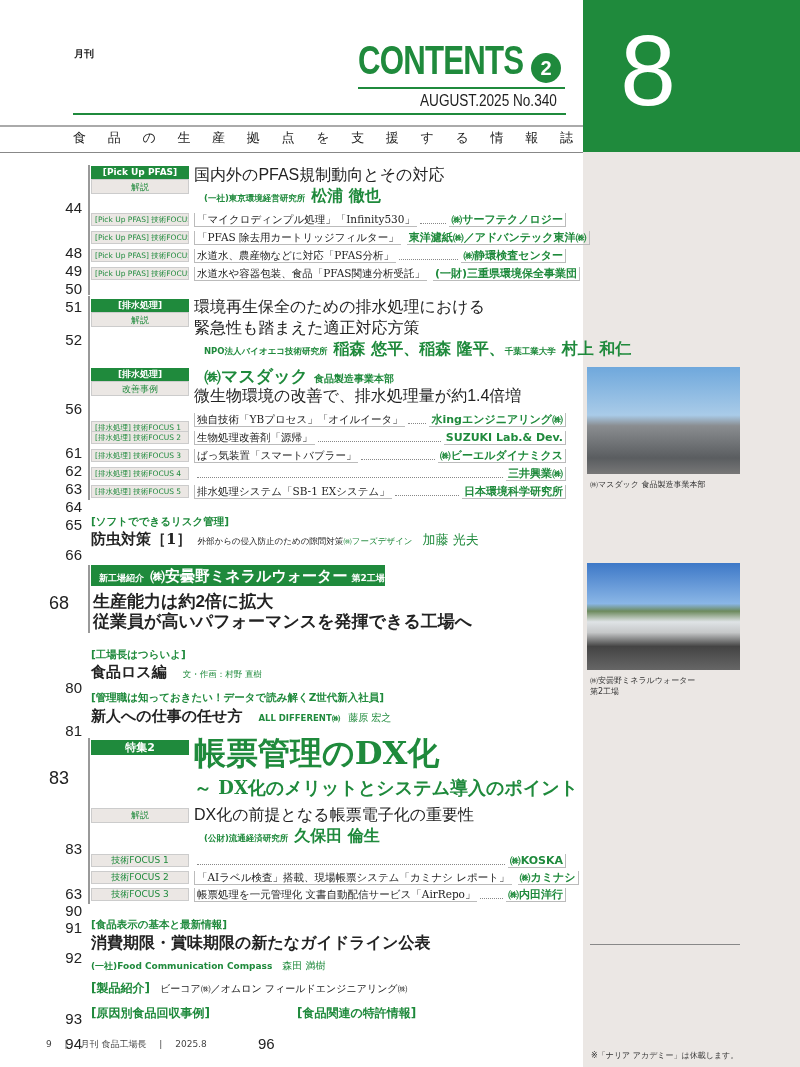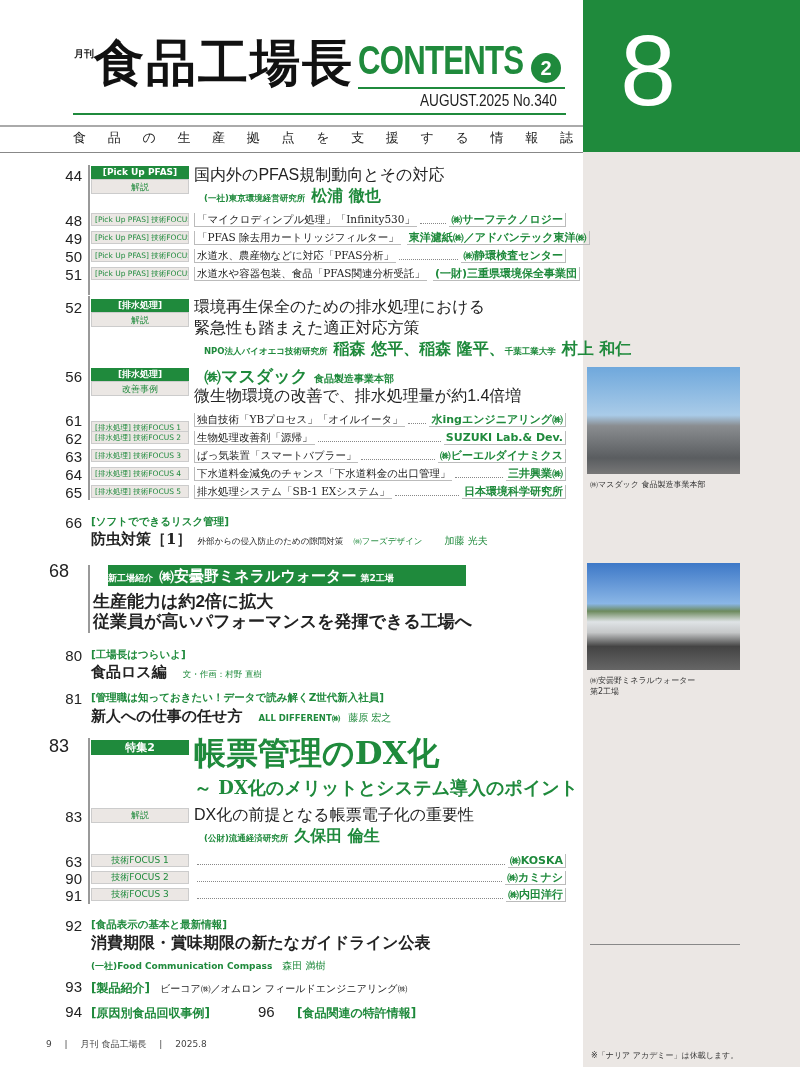--- a/index.html
+++ b/index.html
@@ -26,54 +26,53 @@
   .monthnum { position: absolute; left: 0; top: 20px; width: 130px; text-align: center; color: #fff; font-size: 100px; font-weight: 300; font-family: "Liberation Sans", sans-serif; line-height: 1; }
   .photo { position: absolute; left: 4px; width: 153px; }
   .photo1 { top: 367px; height: 107px; background: linear-gradient(180deg, #6fa8dc 0%, #a9cbe8 45%, #8a8d90 55%, #5a5d60 85%, #777 100%); }
   .photo2 { top: 563px; height: 107px; background: linear-gradient(180deg, #3d78c7 0%, #8ab6e6 38%, #6c8a5d 45%, #dfe3e6 55%, #c5c7c8 65%, #444 78%, #666 100%); }
   .caption { position: absolute; left: 7px; font-size: 8px; color: #333; line-height: 11px; }
   .sideline { position: absolute; left: 7px; top: 944px; width: 150px; height: 1px; background: #888; }
   .sidelist { position: absolute; left: 8px; top: 950px; font-size: 9px; line-height: 12.5px; color: #333; font-weight: bold; }
   .sidenote { position: absolute; left: 8px; top: 1010px; font-size: 8px; color: #333; margin-top: 40px; }
   
   .vline { position: absolute; left: 88px; width: 2px; background: #999; }
-  .pg { position: absolute; font-family: "Liberation Sans", sans-serif; font-size: 15px; color: #222; text-align: right; width: 28px; left: 54px; }
+  .pg { position: absolute; font-family: "Liberation Sans", sans-serif; font-size: 15px; color: #222; text-align: right; width: 28px; left: 54px; margin-top: 32px; }
   .pg-big { font-size: 18px; left: 40px; width: 38px; text-align: center; }
   .tag { position: absolute; left: 91px; width: 98px; }
   .tag .g { background: #1f8a3c; color: #fff; font-size: 9px; text-align: center; font-weight: bold; height: 13px; line-height: 13px; }
   .tag .l { background: #ebe7e4; color: #1f8a3c; font-size: 9px; text-align: center; height: 15px; line-height: 15px; border: 1px solid #ccc; }
   .ftag { position: absolute; left: 91px; width: 98px; height: 13px; background: #ebe7e4; border: 1px solid #ccc; color: #1f8a3c; font-size: 7.5px; line-height: 11px; padding-left: 3px; white-space: nowrap; overflow: hidden; }
   .ftag.c { text-align: center; font-size: 9px; padding-left: 0; }
   .title { position: absolute; left: 194px; font-family: Liberation Sans, sans-serif; font-size: 15px; color: #222; white-space: nowrap; line-height: 1.2; }
   .auth { position: absolute; left: 204px; white-space: nowrap; color: #1f8a3c; }
   .auth .org { font-size: 8.5px; font-weight: bold; }
   .auth .nm { font-size: 16px; font-weight: bold; margin-left: 6px; }
   .frow { position: absolute; left: 194px; width: 372px; height: 14px; display: flex; align-items: center; }
   .frow .t { font-family: "DejaVu Serif", serif; font-size: 10.5px; color: #222; white-space: nowrap; border-left: 1px solid #bbb; border-bottom: 1px solid #bbb; padding: 0 2px; line-height: 13px; }
   .frow .dots { flex: 1; border-bottom: 1px dotted #888; margin: 0 3px; height: 7px; }
   .frow .c { color: #1f8a3c; font-weight: bold; font-size: 11px; white-space: nowrap; border-right: 1px solid #bbb; border-bottom: 1px solid #bbb; padding: 0 2px; line-height: 13px; }
   .sect { position: absolute; left: 91px; color: #1f8a3c; font-size: 10.5px; font-weight: bold; white-space: nowrap; }
   .sect-title { position: absolute; left: 91px; font-family: "DejaVu Serif", serif; font-size: 15px; color: #222; white-space: nowrap; font-weight: bold; }
   .sub { font-family: "DejaVu Sans", sans-serif; font-size: 8.5px; font-weight: normal; color: #222; margin-left: 6px; }
-  .small-g { font-size: 8.5px; color: #1f8a3c; font-weight: normal; margin-left: 10px; font-family: "DejaVu Sans", sans-serif; }
-  .newfac { position: absolute; left: 108px; top: 565px; width: 358px; height: 21px; background: #1f8a3c; color: #fff; white-space: nowrap; line-height: 21px; }
+  .small-g { font-size: 8.5px; color: #1f8a3c; font-weight: normal; font-family: "DejaVu Sans", sans-serif; }
+  .newfac { position: absolute; left: 91px; top: 565px; width: 294px; height: 21px; background: #1f8a3c; color: #fff; white-space: nowrap; padding-left: 8px; line-height: 21px; }
   .newfac .a { font-size: 9px; font-weight: bold; }
   .newfac .b { font-size: 15px; font-weight: bold; margin-left: 6px; }
   .newfac .c2 { font-size: 9px; font-weight: bold; margin-left: 4px; }
   .feature { position: absolute; left: 194px; top: 737px; font-family: "DejaVu Serif", serif; font-weight: bold; color: #1f8a3c; font-size: 32px; white-space: nowrap; line-height: 1; }
   .feature-sub { position: absolute; left: 194px; top: 776px; font-family: "DejaVu Serif", serif; font-weight: bold; color: #1f8a3c; font-size: 18px; white-space: nowrap; }
   .footer { position: absolute; left: 46px; top: 1038px; font-size: 9px; color: #444; white-space: nowrap; }
   .footer span { margin-right: 10px; }
 </style>
 </head>
 <body>
 
 <div class="hdr-left">
   <span class="monthly">月刊</span>
-  <span class="logo">食品工場長</span>
   <span class="contents">CONTENTS</span>
   <span class="circ">2</span>
   <div class="gline1"></div>
   <span class="issue">AUGUST.2025  No.340</span>
   <div class="gline2"></div>
   <div class="grayline1"></div>
   <div class="tagline">
     <span>食</span>
       <span>品</span>
       <span>の</span>
@@ -188,36 +187,35 @@
 <div class="ftag" style="top:449px">[排水処理] 技術FOCUS 3</div>
 <div class="frow" style="top:449px">
     <span class="t">ばっ気装置「スマートバブラー」</span>
     <span class="dots"></span>
     <span class="c">㈱ビーエルダイナミクス</span>
   </div>
 
 <span class="pg" style="top:466px">64</span>
 <div class="ftag" style="top:467px">[排水処理] 技術FOCUS 4</div>
 <div class="frow" style="top:467px">
-    <span class="t">下水道料金減免のチャンス「下水道料金の出口管理」</span>
     <span class="dots"></span>
     <span class="c">三井興業㈱</span>
   </div>
 
 <span class="pg" style="top:484px">65</span>
 <div class="ftag" style="top:485px">[排水処理] 技術FOCUS 5</div>
 <div class="frow" style="top:485px">
     <span class="t">排水処理システム「SB-1 EXシステム」</span>
     <span class="dots"></span>
     <span class="c">日本環境科学研究所</span>
   </div>
 
 <span class="pg" style="top:514px">66</span>
 <span class="sect" style="top:515px">[ソフトでできるリスク管理]</span>
-<div class="sect-title" style="top:530px"><span>防虫対策［1］</span><span class="sub">外部からの侵入防止のための隙間対策</span><span class="small-g">㈱フーズデザイン</span><span class="small-g" style="margin-left:22px;font-size:10px">加藤 光夫</span></div>
+<div class="sect-title" style="top:530px"><span>防虫対策［1］</span><span class="sub">外部からの侵入防止のための隙間対策</span><span class="small-g">㈱フーズデザイン</span><span class="small-g" style="margin-left:10px;font-size:13px">加藤 光夫</span></div>
 
 <span class="pg pg-big" style="top:561px">68</span>
 <div class="newfac"><span class="a">新工場紹介</span><span class="b">㈱安曇野ミネラルウォーター</span><span class="c2">第2工場</span></div>
 <span class="title" style="top:592px;left:93px;font-size:17px;font-weight:bold">生産能力は約2倍に拡大</span>
 <span class="title" style="top:612px;left:93px;font-size:17px;font-weight:bold">従業員が高いパフォーマンスを発揮できる工場へ</span>
 
 <span class="pg" style="top:647px">80</span>
 <span class="sect" style="top:648px">[工場長はつらいよ]</span>
 <div class="sect-title" style="top:663px"><span>食品ロス編</span><span class="small-g" style="margin-left:16px">文・作画：村野 直樹</span></div>
 
@@ -240,27 +238,29 @@
 <span class="pg" style="top:853px">63</span>
 <div class="ftag c" style="top:854px">技術FOCUS 1</div>
 <div class="frow" style="top:854px">
     <span class="dots"></span>
     <span class="c">㈱KOSKA</span>
   </div>
 
 <span class="pg" style="top:870px">90</span>
 <div class="ftag c" style="top:871px">技術FOCUS 2</div>
 <div class="frow" style="top:871px">
+    <span class="t">「AIラベル検査」搭載、現場帳票システム「カミナシ レポート」</span>
     <span class="dots"></span>
     <span class="c">㈱カミナシ</span>
   </div>
 
 <span class="pg" style="top:887px">91</span>
 <div class="ftag c" style="top:888px">技術FOCUS 3</div>
 <div class="frow" style="top:888px">
+    <span class="t">帳票処理を一元管理化 文書自動配信サービス「AirRepo」</span>
     <span class="dots"></span>
     <span class="c">㈱内田洋行</span>
   </div>
 
 <span class="pg" style="top:917px">92</span>
 <span class="sect" style="top:918px">[食品表示の基本と最新情報]</span>
 <span class="sect-title" style="top:933px;font-size:16px">消費期限・賞味期限の新たなガイドライン公表</span>
 <div class="auth" style="top:954px;left:91px"><span class="org" style="font-size:9px">(一社)Food Communication Compass</span><span class="nm" style="font-size:10px;font-weight:normal;margin-left:10px">森田 満樹</span></div>
 
 <span class="pg" style="top:978px">93</span>

